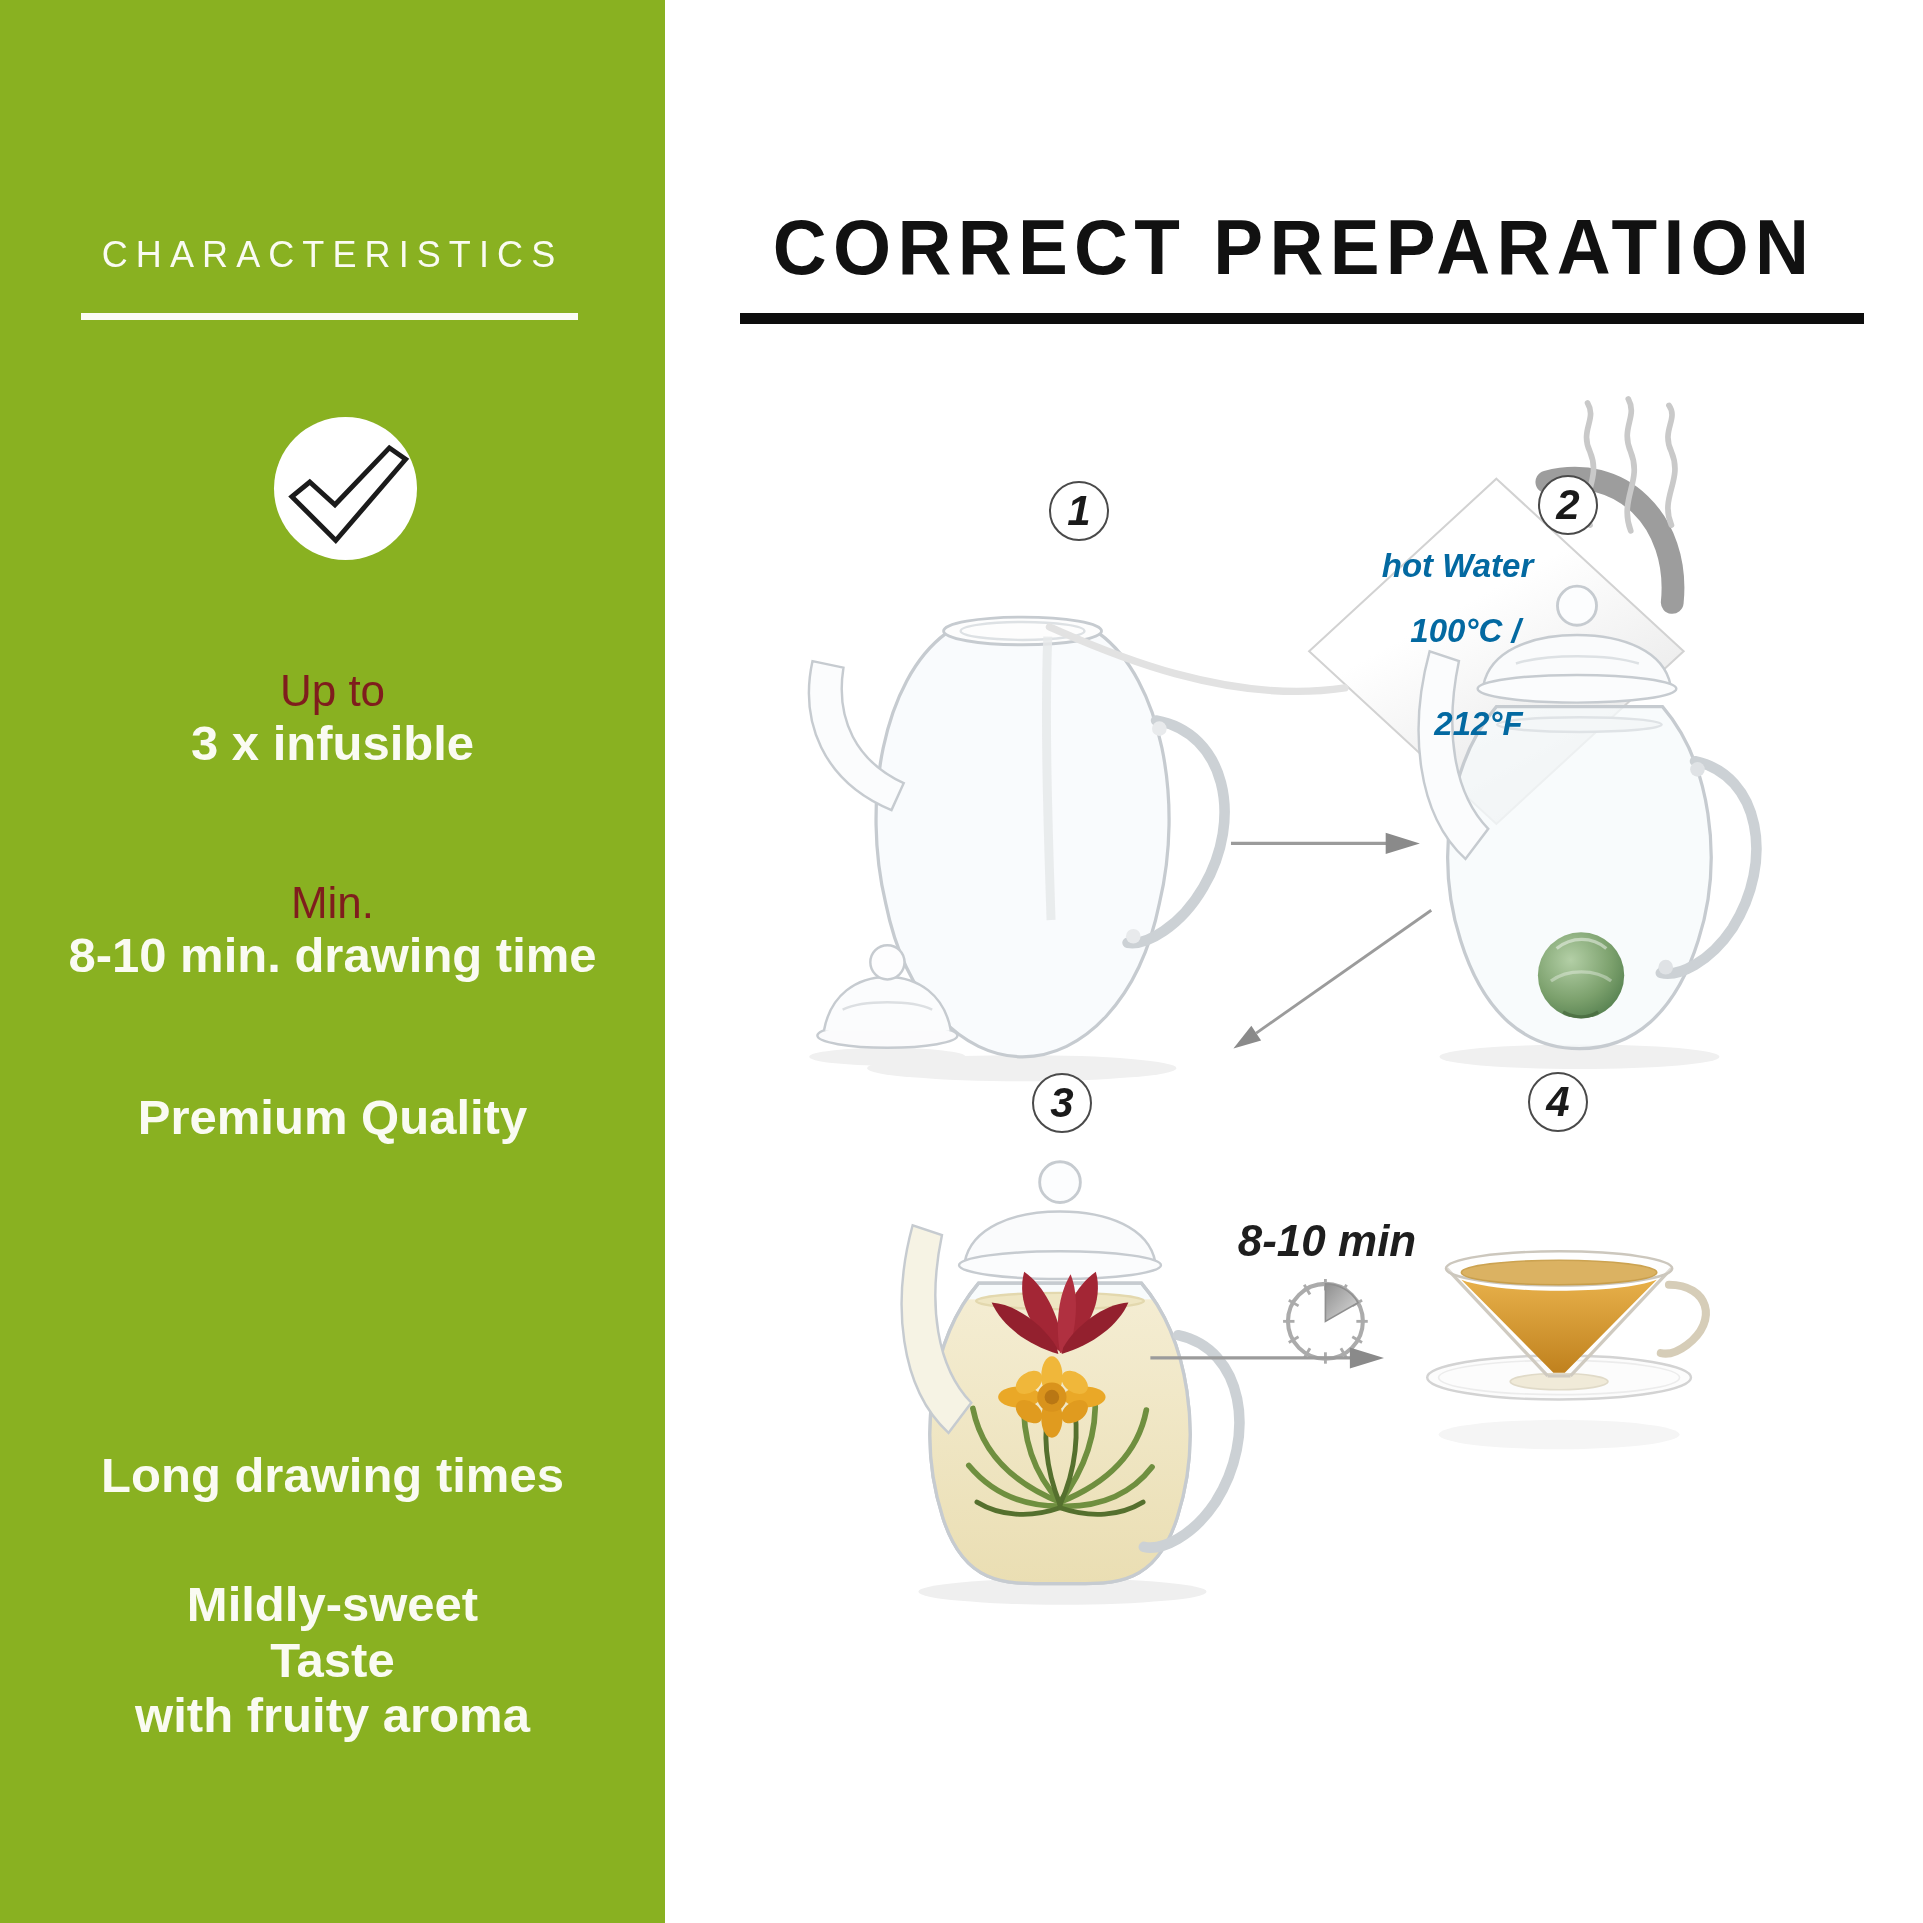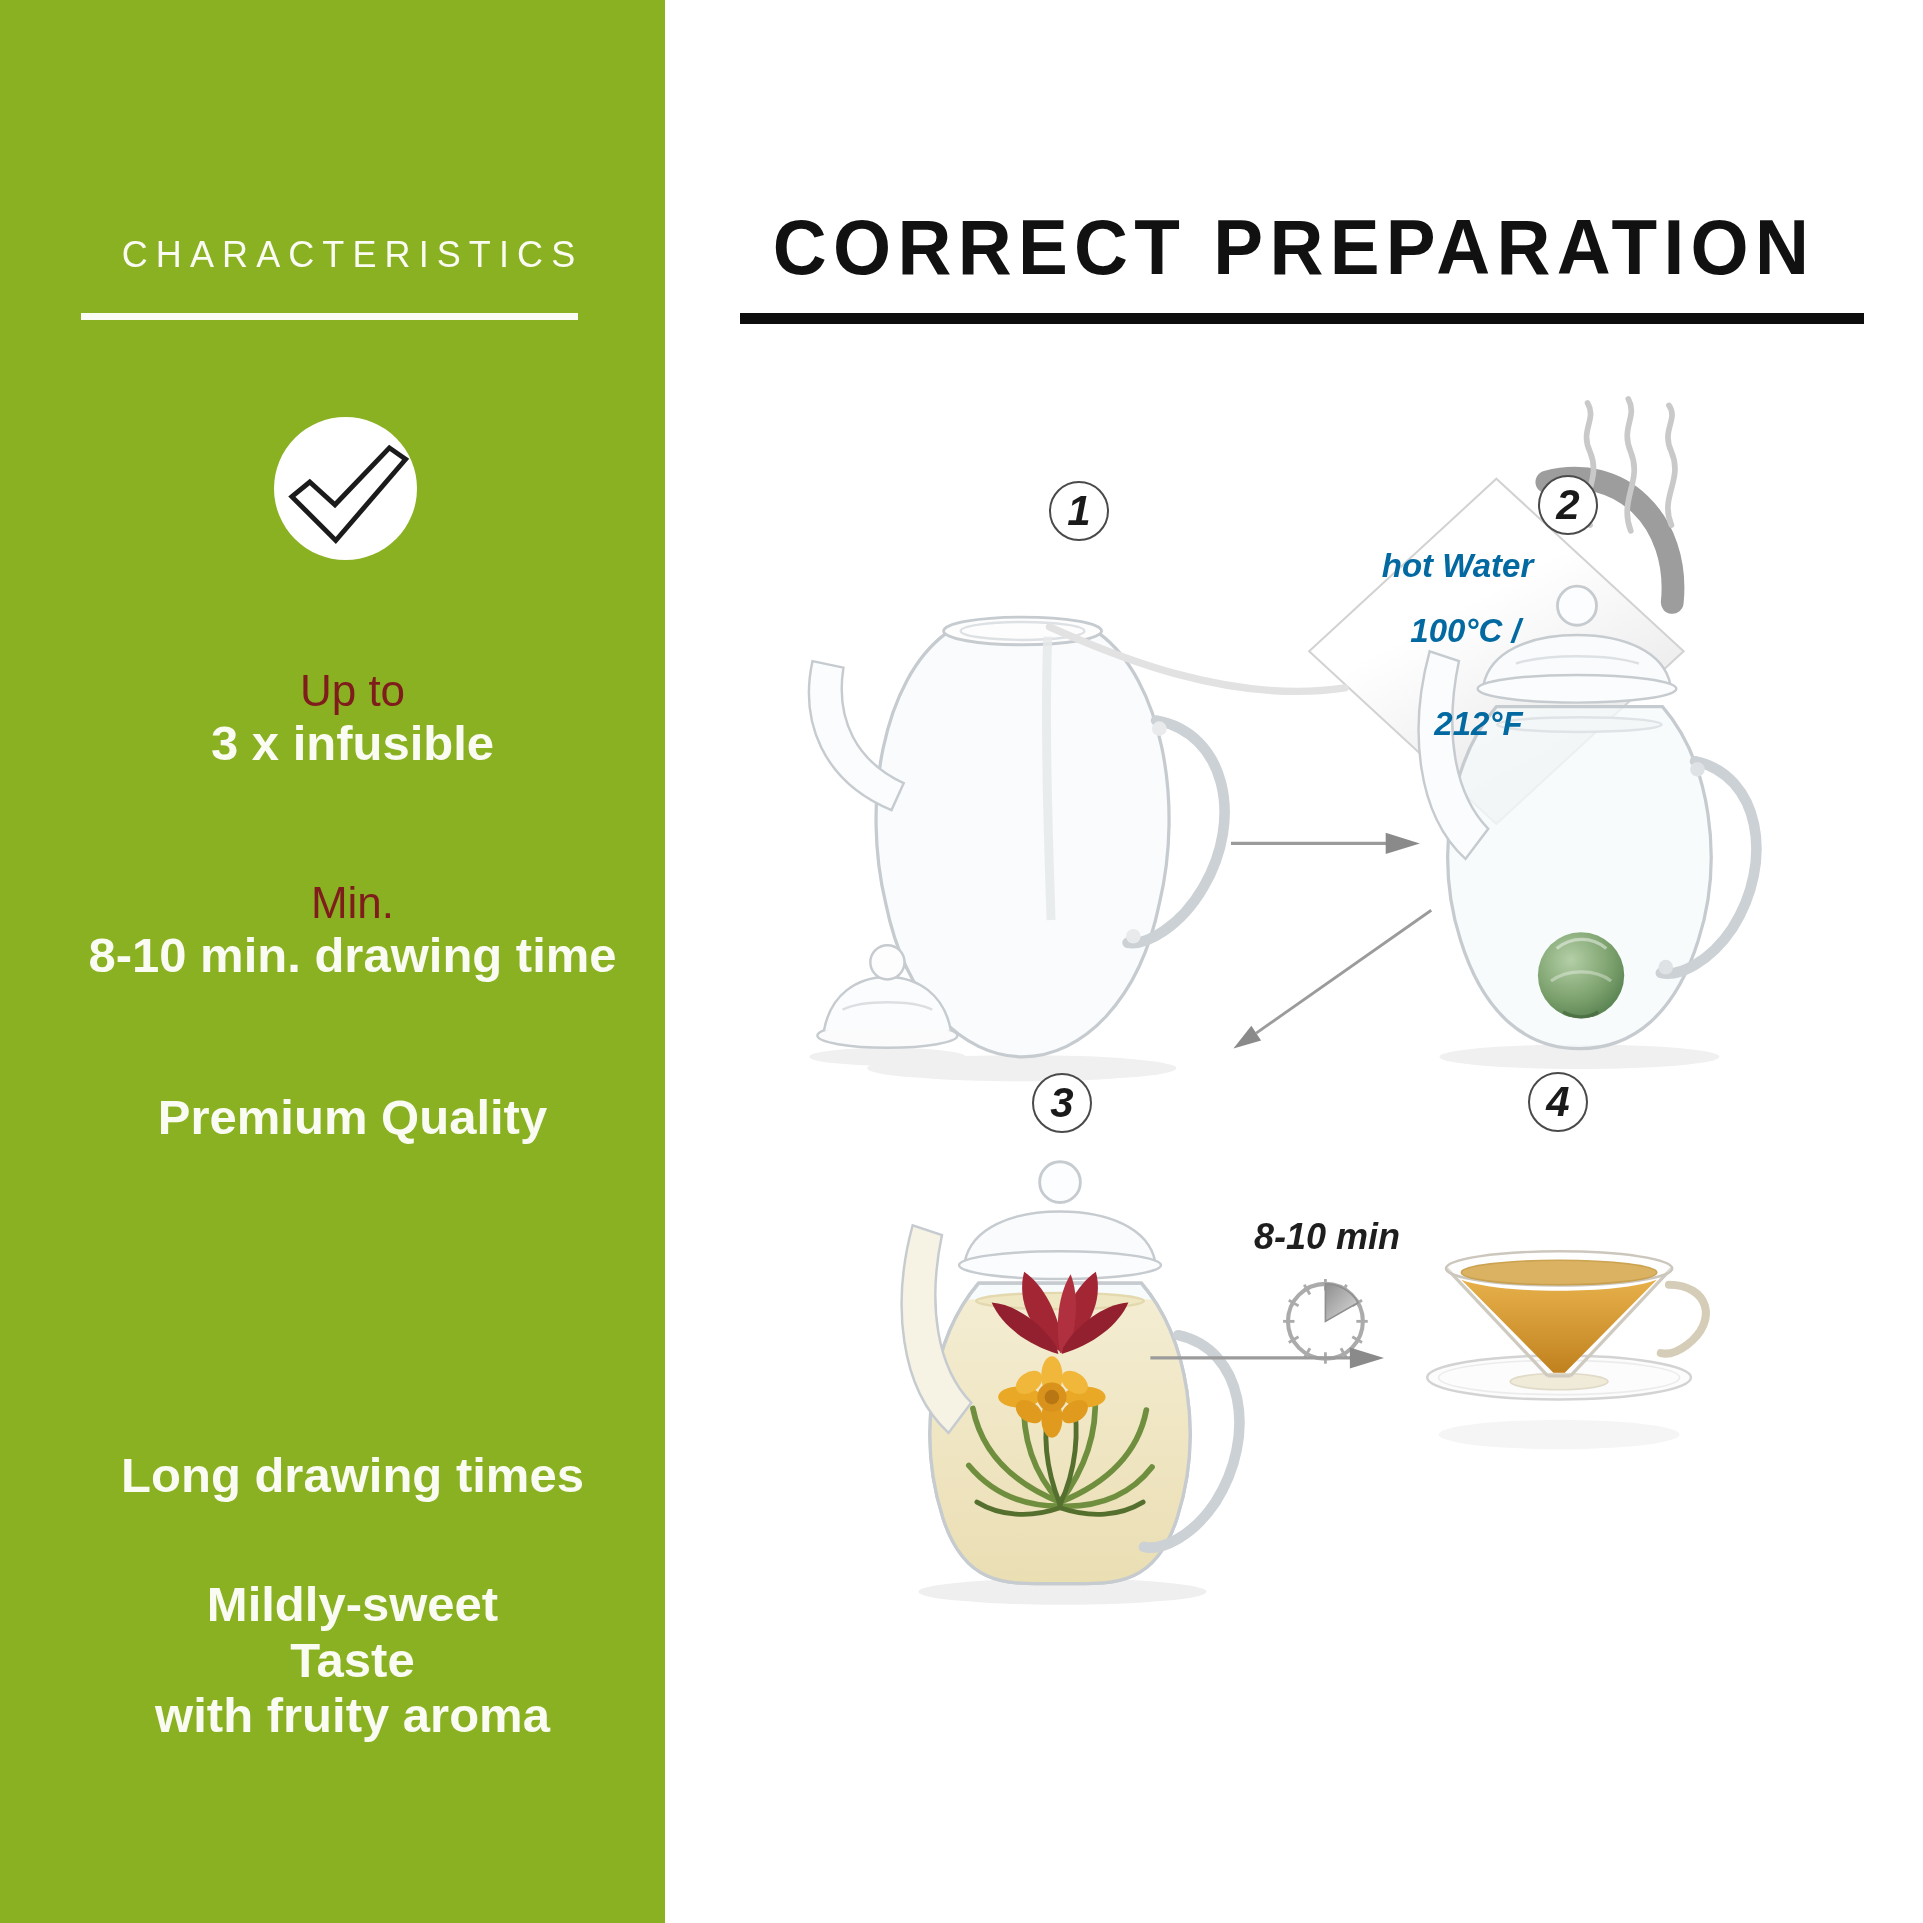--- a/index.html
+++ b/index.html
@@ -2,21 +2,21 @@
 <html style="font-size:13px"><head>
 <meta charset="utf-8">
 <style>
   html,body{margin:0;padding:0;background:#ffffff;}
   #canvas{
     position:relative;width:1923px;height:1923px;overflow:hidden;
     font-family:"Liberation Sans",sans-serif;background:#ffffff;
   }
   
   #sidebar{position:absolute;left:0;top:0;width:665px;height:1923px;background:#89B121;}
-  .sb-text{position:absolute;left:0;width:665px;text-align:center;color:#FAFBF2;box-sizing:border-box;padding:0 23px;margin-left:20px;}
+  .sb-text{position:absolute;left:0;width:665px;text-align:center;color:#FAFBF2;box-sizing:border-box;padding:0 23px;}
   #sb-title{top:234px;font-size:36px;font-weight:400;letter-spacing:8.1px;}
   #sb-underline{position:absolute;left:81px;top:313px;width:497px;height:6.5px;background:#FBFCF4;}
   #check-badge{position:absolute;left:274px;top:417px;width:143px;height:143px;border-radius:50%;background:#ffffff;}
   .feat-prefix{font-size:44px;font-weight:400;color:#7f1d1d;}
   .feat-bold{font-size:49px;font-weight:700;}
   #feat0p{top:666px;} #feat0t{top:715px;}
   #feat1p{top:878px;} #feat1t{top:927px;}
   #feat2t{top:1089px;} #feat3t{top:1252px;} #feat4t{top:1447px;}
   #feat5a{top:1576px;} #feat5b{top:1632px;} #feat5c{top:1687px;}
   
@@ -33,21 +33,21 @@
     font-size:42px;font-weight:700;font-style:italic;color:#1a1a1a;
   }
   #badge1{left:1049px;top:481px;}
   #badge2{left:1538px;top:475px;}
   #badge3{left:1032px;top:1073px;}
   #badge4{left:1528px;top:1072px;}
   .kettle-line{position:absolute;width:261px;text-align:center;font-style:italic;font-weight:700;font-size:33px;color:#0369a1;}
   #kl1{left:1327px;top:547px;}
   #kl2{left:1335px;top:612px;}
   #kl3{left:1348px;top:677px;margin-top:28px;}
-  #timer-label{position:absolute;left:1205px;top:1216px;width:244px;text-align:center;font-style:italic;font-weight:700;font-size:36px;color:#1e1e1e;}
+  #timer-label{position:absolute;left:1205px;top:1216px;width:244px;text-align:center;font-style:italic;font-weight:700;font-size:44px;color:#1e1e1e;}
   #diagram-svg{position:absolute;left:0;top:0;}
 </style>
 </head>
 <body>
 
 <div id="canvas">
 
   <div id="sidebar">
     <div id="sb-title" class="sb-text">CHARACTERISTICS</div>
     <div id="sb-underline"></div>

